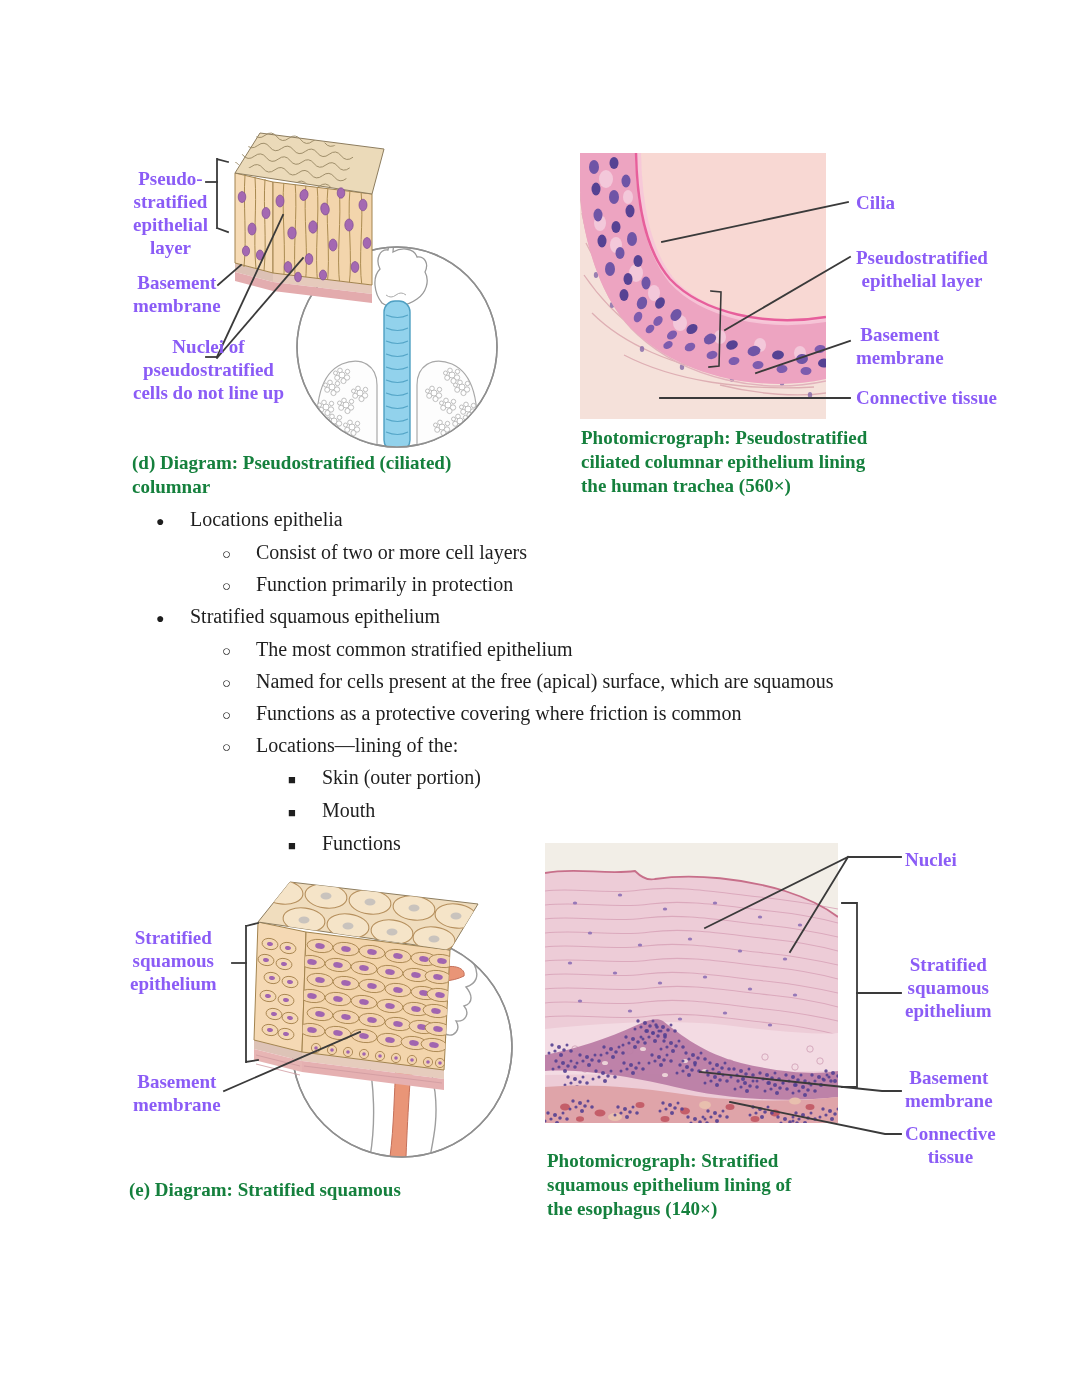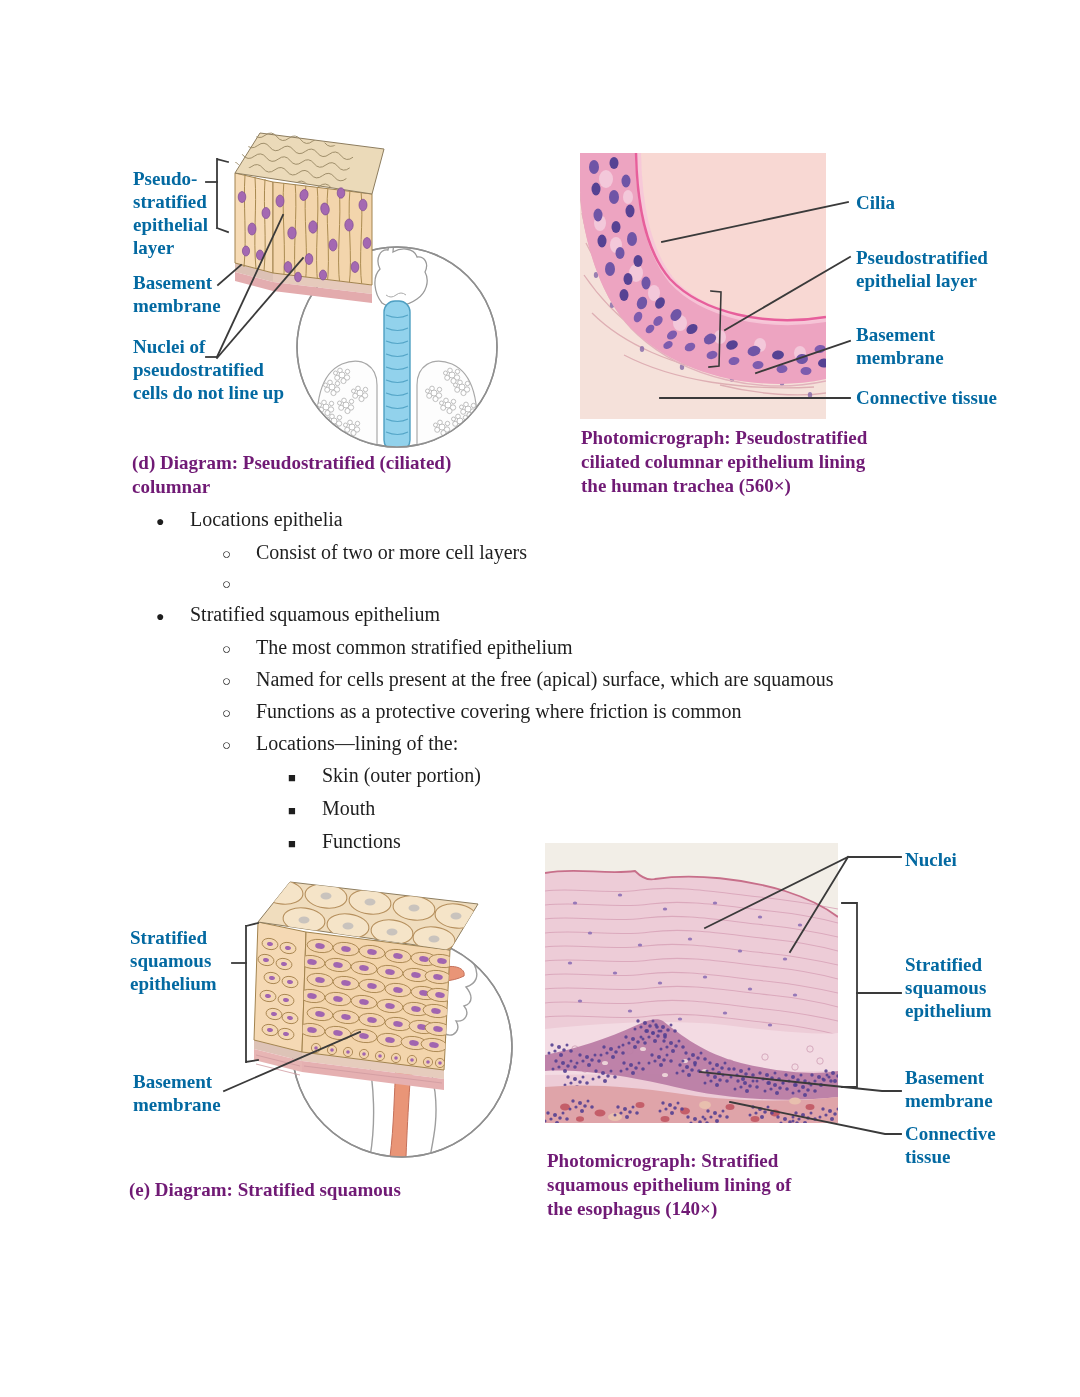--- a/index.html
+++ b/index.html
@@ -1,23 +1,23 @@
 <!DOCTYPE html>
 <html><head>
 <meta charset="utf-8">
 <style>
   html,body{margin:0;padding:0;}
   body{width:1080px;height:1397px;background:#ffffff;position:relative;
        font-family:"Liberation Serif","DejaVu Serif",serif;color:#1e1e1e;}
   .fig{position:absolute;}
   .fig svg{position:absolute;left:0;top:0;}
   .fig-label{position:absolute;font-weight:bold;font-size:19px;line-height:23px;
-             color:#0369a1;white-space:pre-line;}
+             color:#8b5cf6;white-space:pre-line;text-align:center;}
   .fig-caption{position:absolute;font-weight:bold;font-size:19px;line-height:24px;
-               color:#701a75;white-space:pre-line;}
+               color:#15803d;white-space:pre-line;}
   .notes{position:absolute;left:140px;top:504px;width:830px;font-size:20px;line-height:30px;color:#1e1e1e;}
   .li{display:flex;align-items:baseline;}
   .li .glyph{flex:0 0 34px;text-align:left;}
   .li.l1{padding-left:16px;}
   .li.l1 .glyph{font-size:14px;}
   .li.l2{padding-left:82px;}
   .li.l2 .glyph{font-size:15px;}
   .li.l3{padding-left:148px;}
   .li.l3 .glyph{font-size:13px;}
 </style>
@@ -265,20 +265,21 @@
   <div class="li l1">
       <span class="glyph">●</span>
       <span>Locations epithelia</span>
     </div>
   <div class="li l2">
       <span class="glyph">○</span>
       <span>Consist of two or more cell layers</span>
     </div>
   <div class="li l2">
       <span class="glyph">○</span>
+      <span>Function primarily in protection</span>
     </div>
   <div class="li l1">
       <span class="glyph">●</span>
       <span>Stratified squamous epithelium</span>
     </div>
   <div class="li l2">
       <span class="glyph">○</span>
       <span>The most common stratified epithelium</span>
     </div>
   <div class="li l2">

